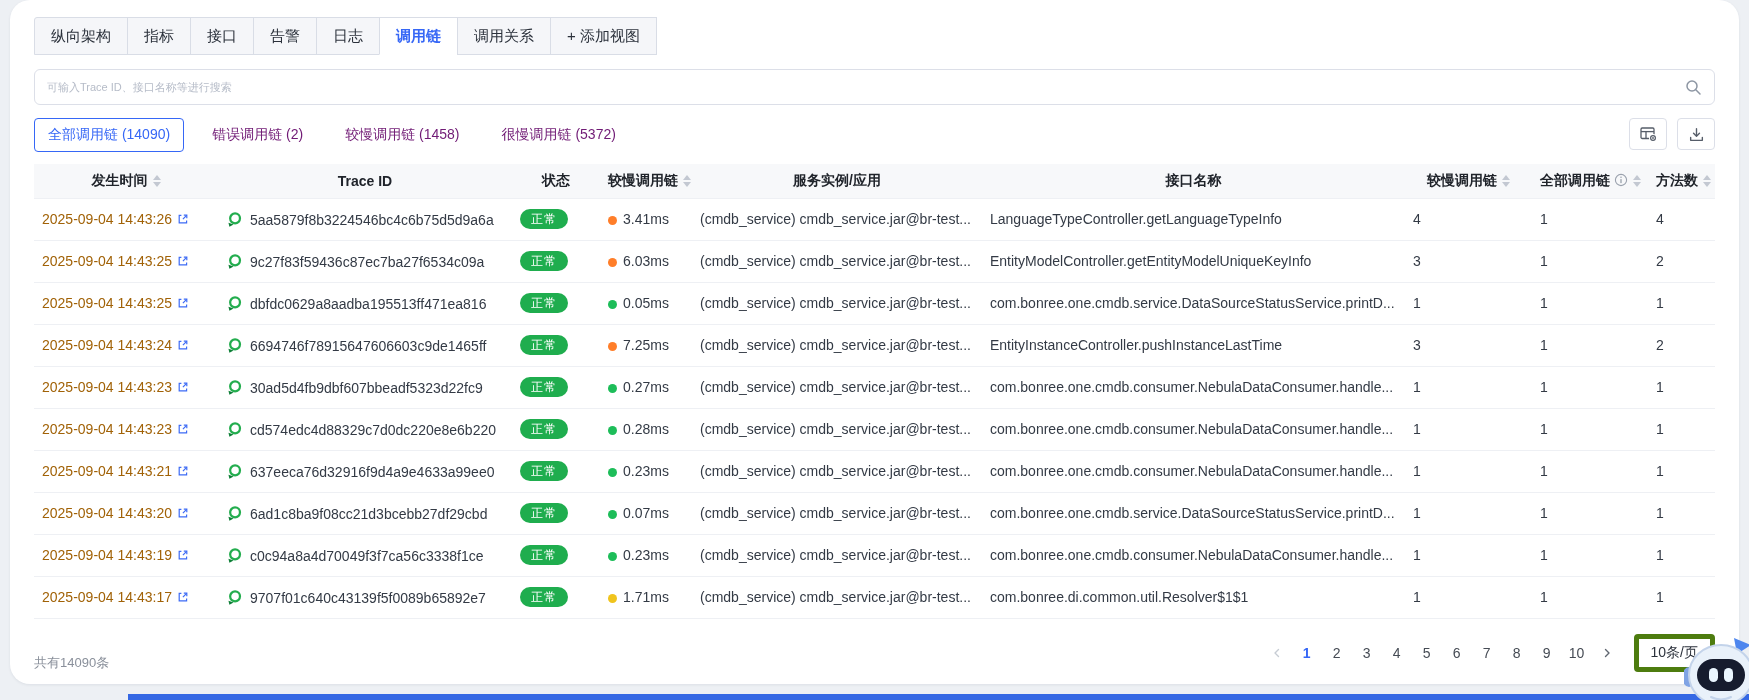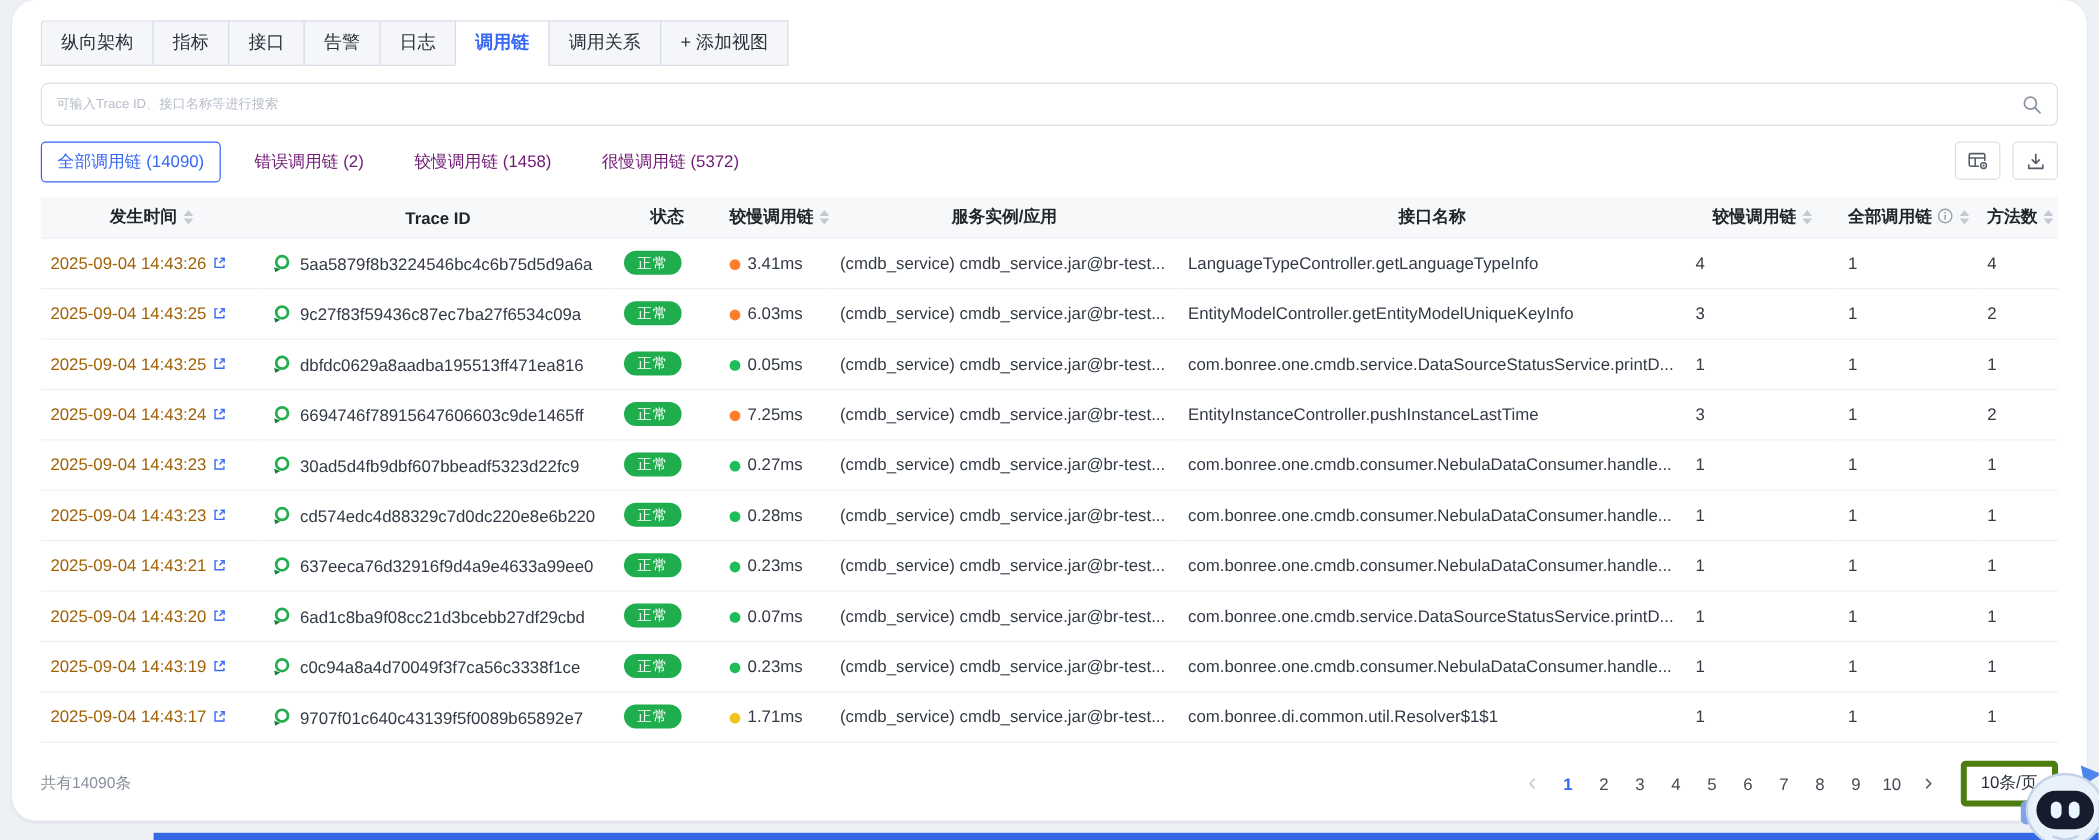--- a/index.html
+++ b/index.html
@@ -62,21 +62,21 @@
   .info { margin-left:4px; vertical-align:-2px; }
   .time-link { color:#a16207; text-decoration:none; cursor:pointer; }
   .ext { margin-left:5px; vertical-align:-1px; }
   .trace-ic { margin-right:7px; vertical-align:-3px; }
   .badge {
     display:inline-block; color:#fff; font-size:12px; line-height:20px;
     padding:0 11px; border-radius:11px; letter-spacing:1px;
   }
   .dot { display:inline-block; width:9px; height:9px; border-radius:50%; margin-right:6px; vertical-align:-1px; }
   
-  .footer { display:flex; align-items:center; margin-top:15px; }
+  .footer { display:flex; align-items:flex-end; margin-top:15px; }
   .total { font-size:13px; color:#8a909b; }
   .pager { margin-left:auto; display:flex; align-items:center; gap:4px; }
   .pg-arrow {
     width:26px; height:26px; border:none; background:transparent; cursor:pointer;
     display:flex; align-items:center; justify-content:center;
   }
   .pg-num {
     min-width:26px; height:26px; border:none; background:transparent; cursor:pointer;
     font-size:14px; color:#454b54; font-family:"Liberation Sans","DejaVu Sans",sans-serif;
     text-align:center; padding:0 4px;

